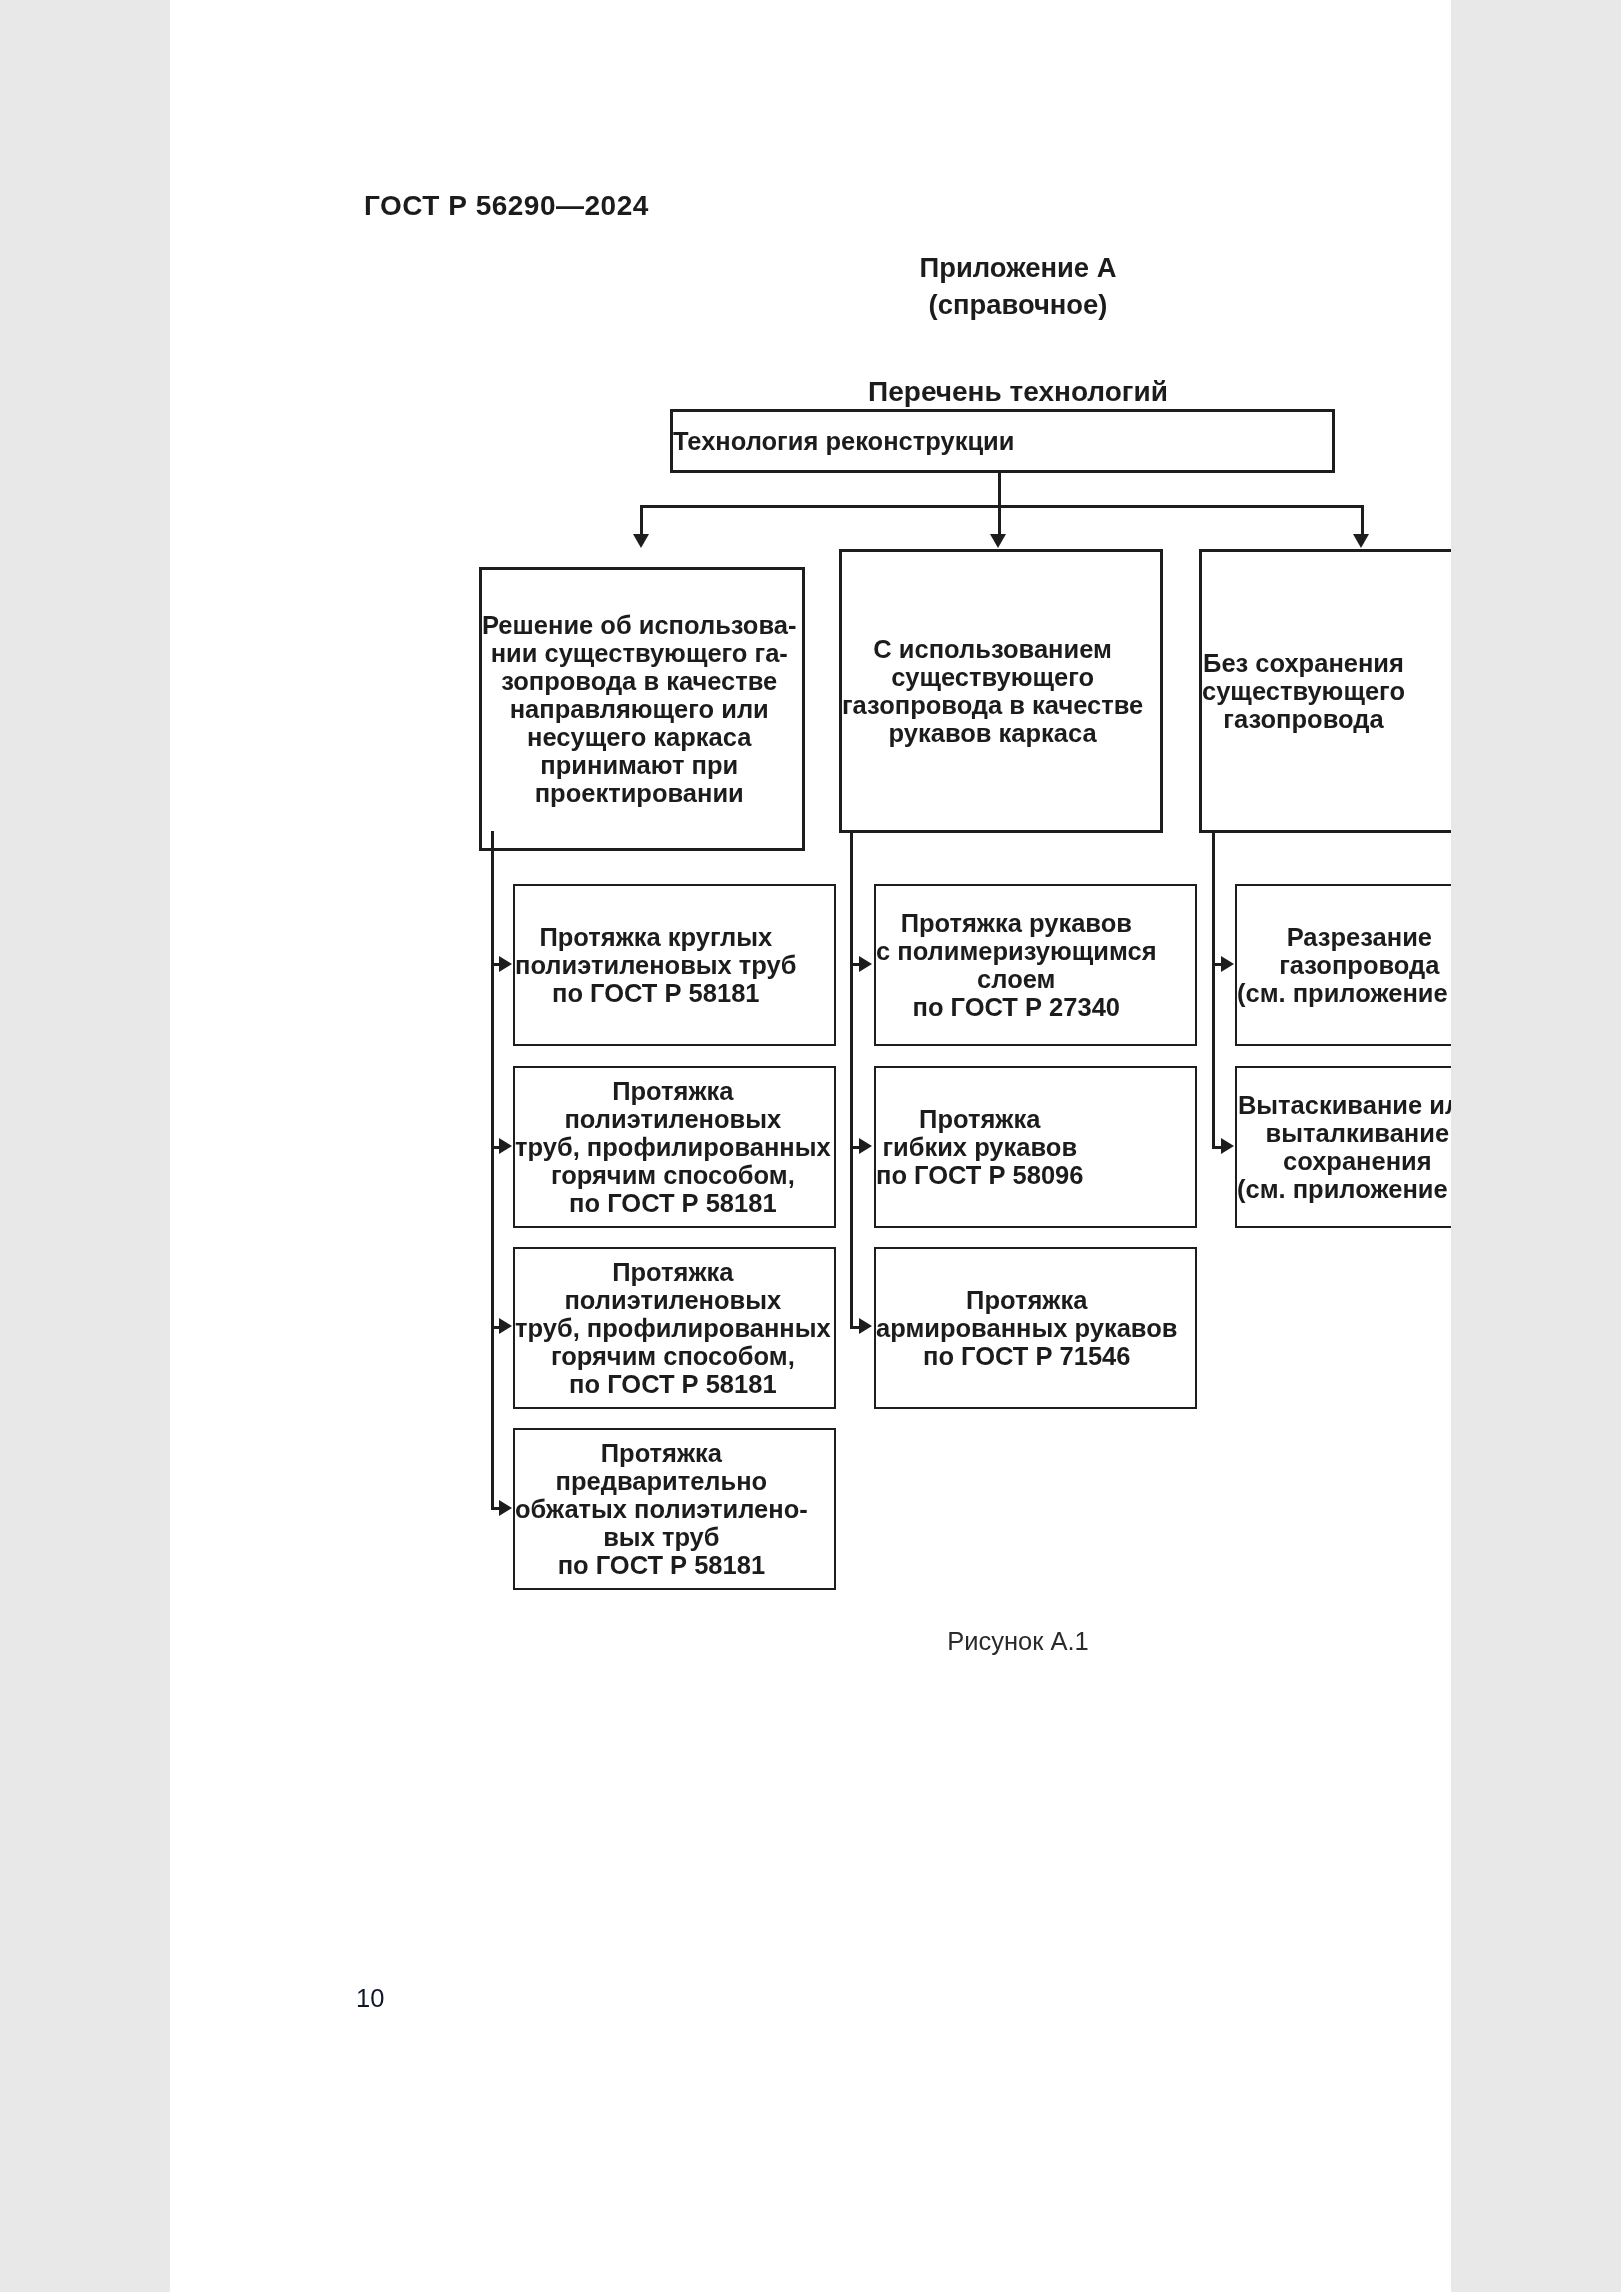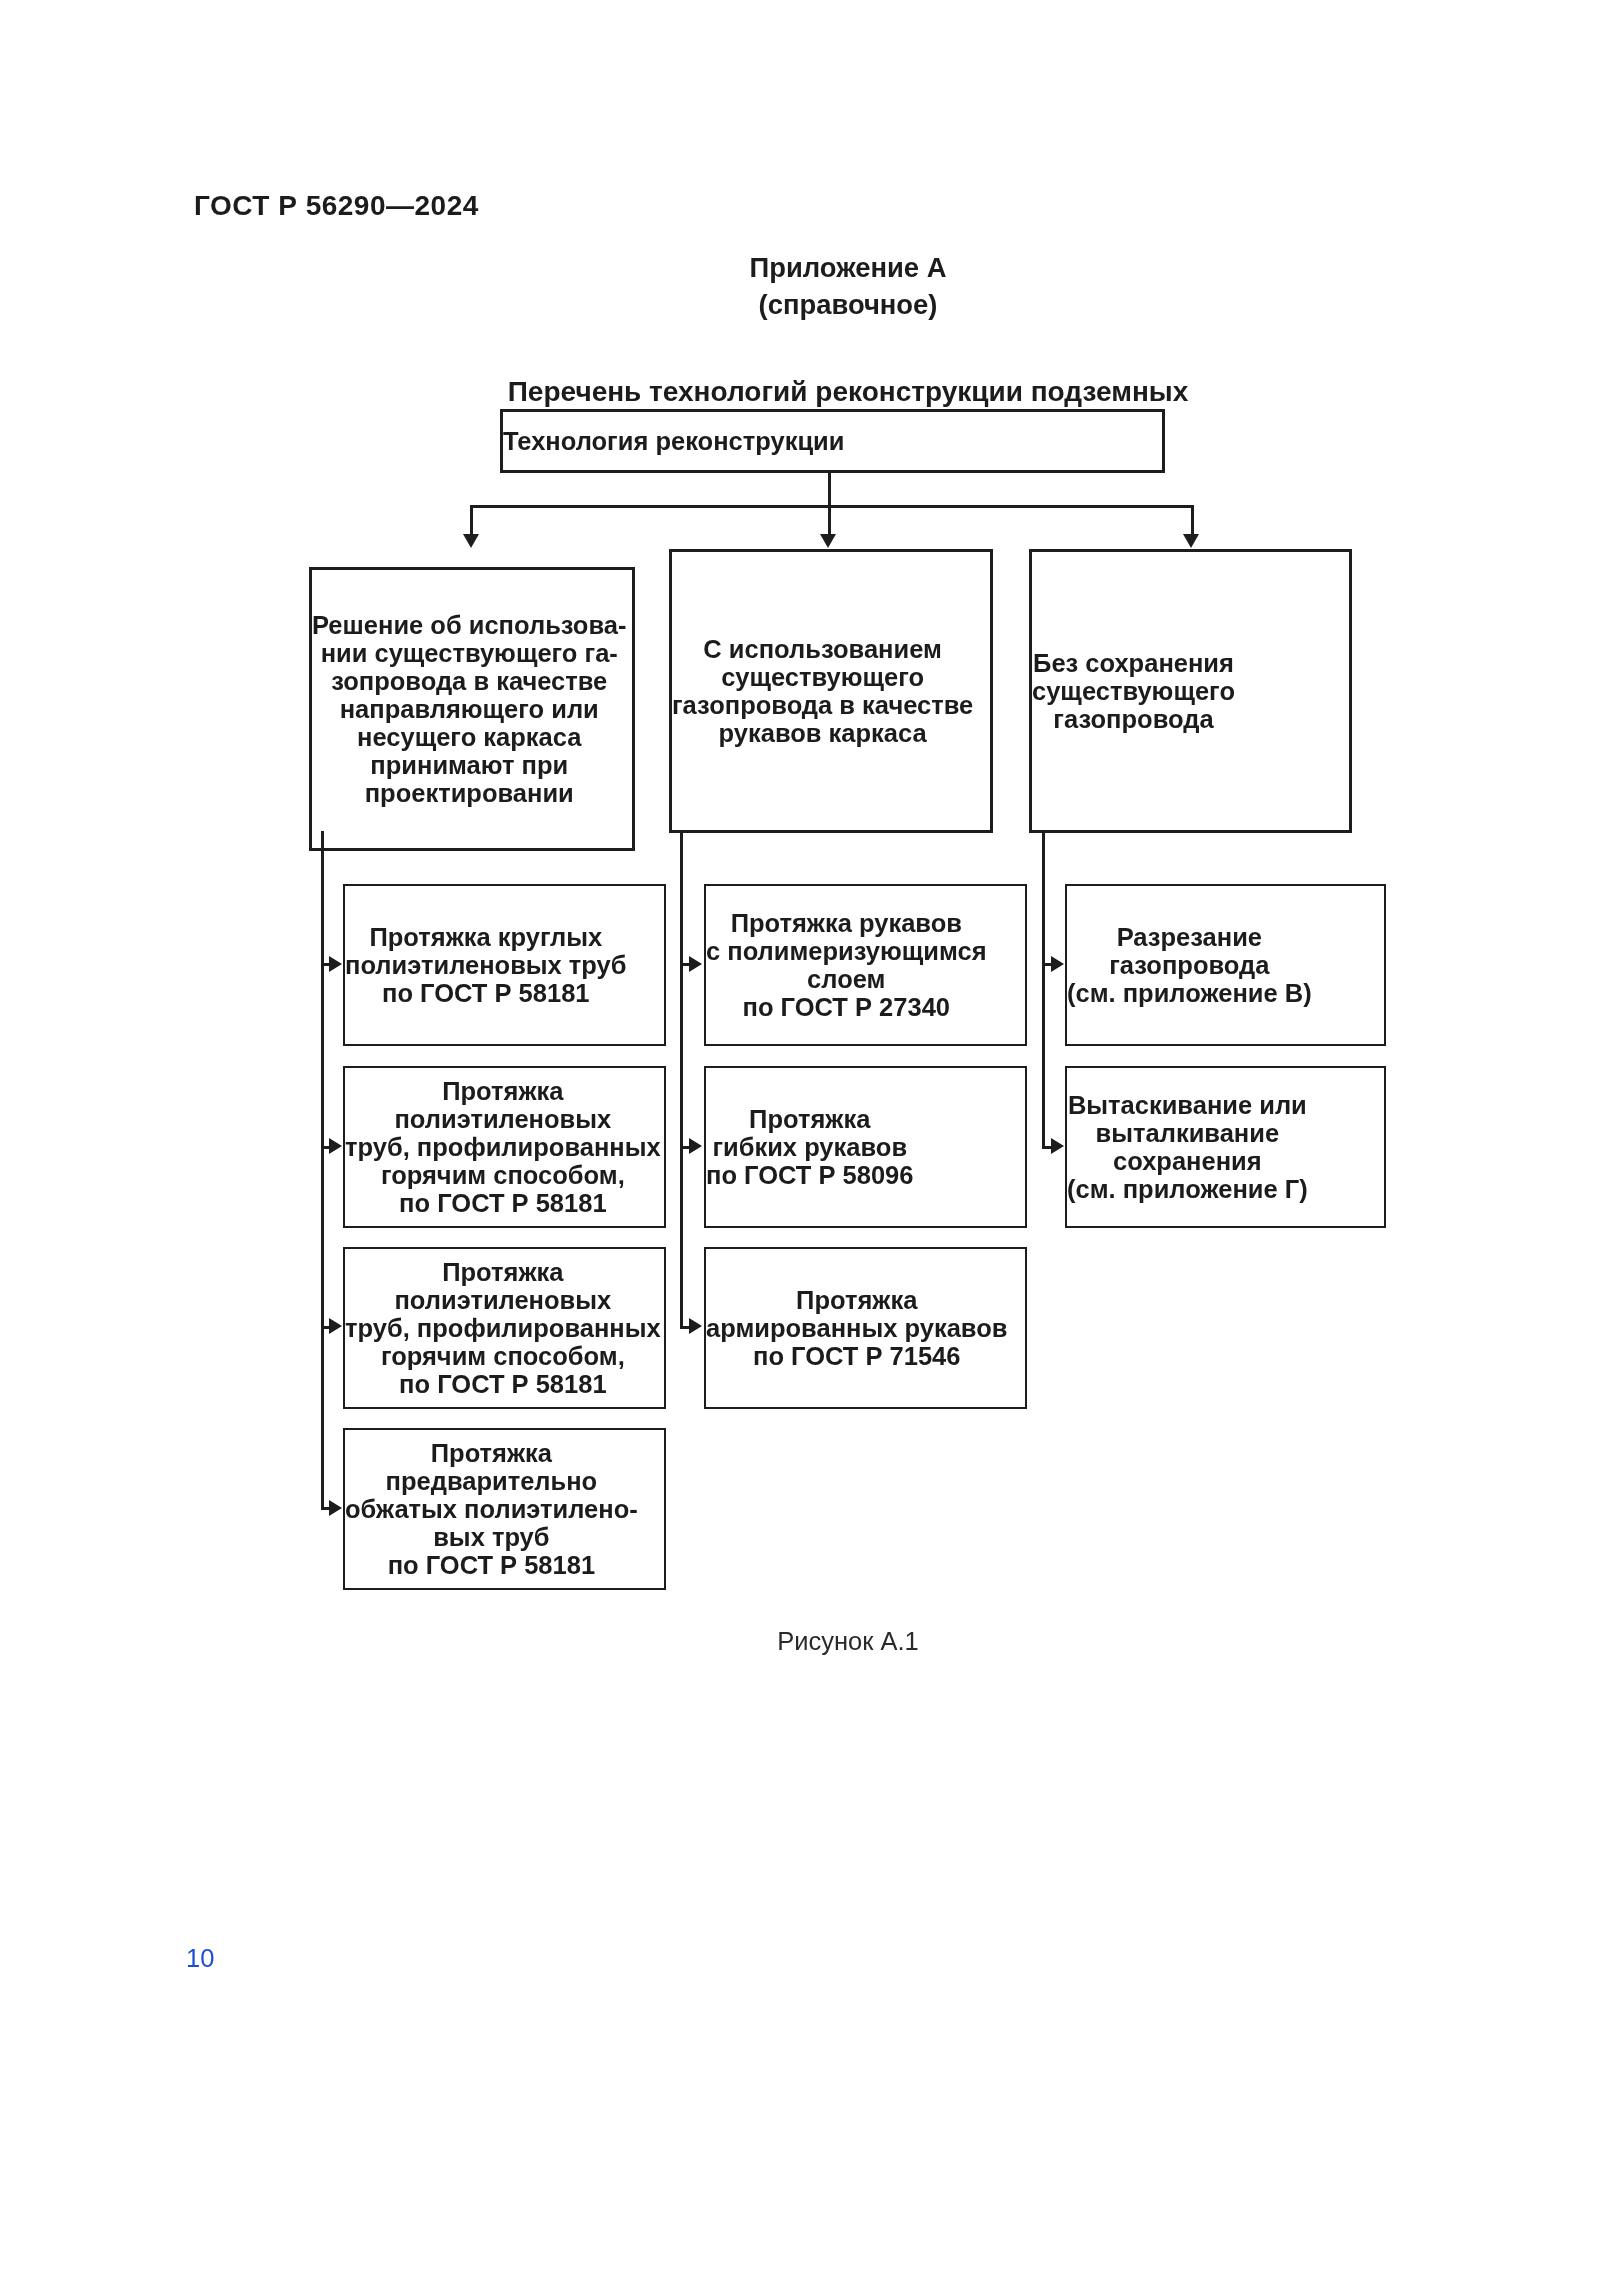--- a/index.html
+++ b/index.html
@@ -1,37 +1,37 @@
 <!DOCTYPE html>
 <html><head>
 <meta charset="utf-8">
 <style>
   html,body{margin:0;padding:0;background:#e8e8e8;}
   .page{
     position:relative;
-    width:1621px;height:2293px;
+    width:1281px;height:2293px;
     background:#ffffff;
     font-family:"Liberation Sans","DejaVu Sans",sans-serif;
     color:#1c1c1c;
     overflow:hidden;
     margin:0 auto;
   }
   .hdr{
     position:absolute;left:194px;top:190px;
     font-size:28px;font-weight:bold;letter-spacing:0.5px;
   }
   .center-text{
     position:absolute;left:848px;transform:translateX(-50%);
     white-space:pre-line;text-align:center;
   }
   .appendix-label{top:252px;font-size:27.4px;font-weight:bold;}
   .appendix-kind{top:289px;font-size:27.4px;font-weight:bold;}
   .doc-title{top:376px;font-size:28px;font-weight:bold;}
   .fig-caption{top:1627px;font-size:25.5px;font-weight:normal;color:#2a2a2a;}
-  .page-num{position:absolute;left:186px;top:1944px;font-size:25.5px;color:#1d4ed8;}
+  .page-num{position:absolute;left:186px;top:1984px;font-size:25.5px;color:#0f172a;}
 
   .box{
     position:absolute;
     background:#ffffff;
     border:3.9px solid #1d1d1d;
     display:flex;align-items:center;justify-content:flex-start;
     text-align:center;
     font-weight:bold;font-size:25.5px;line-height:28px;
     box-sizing:border-box;
   }

